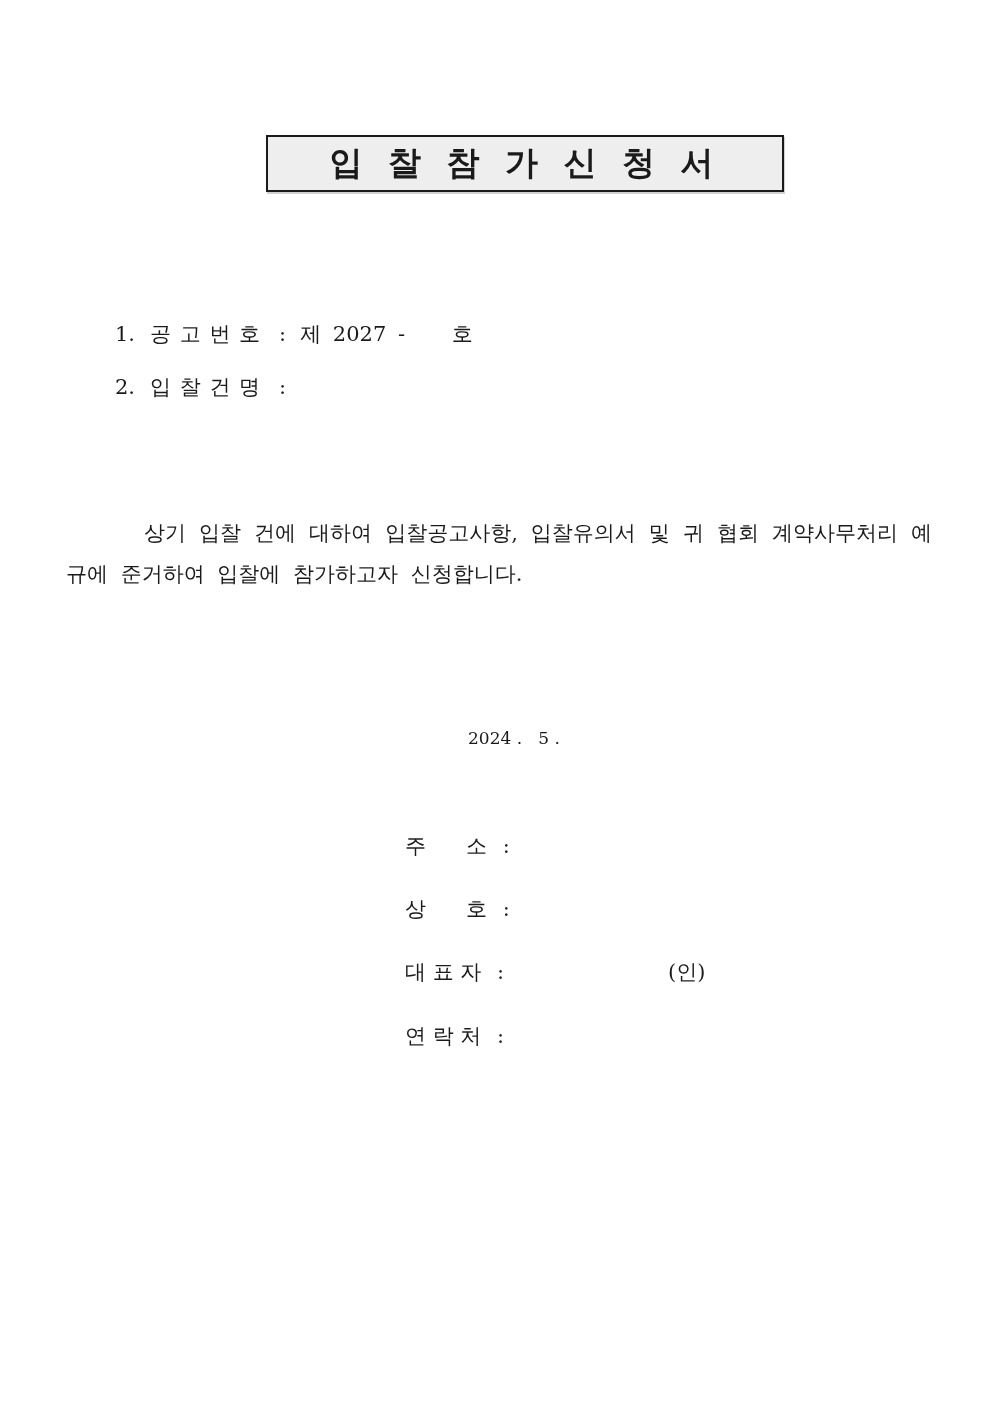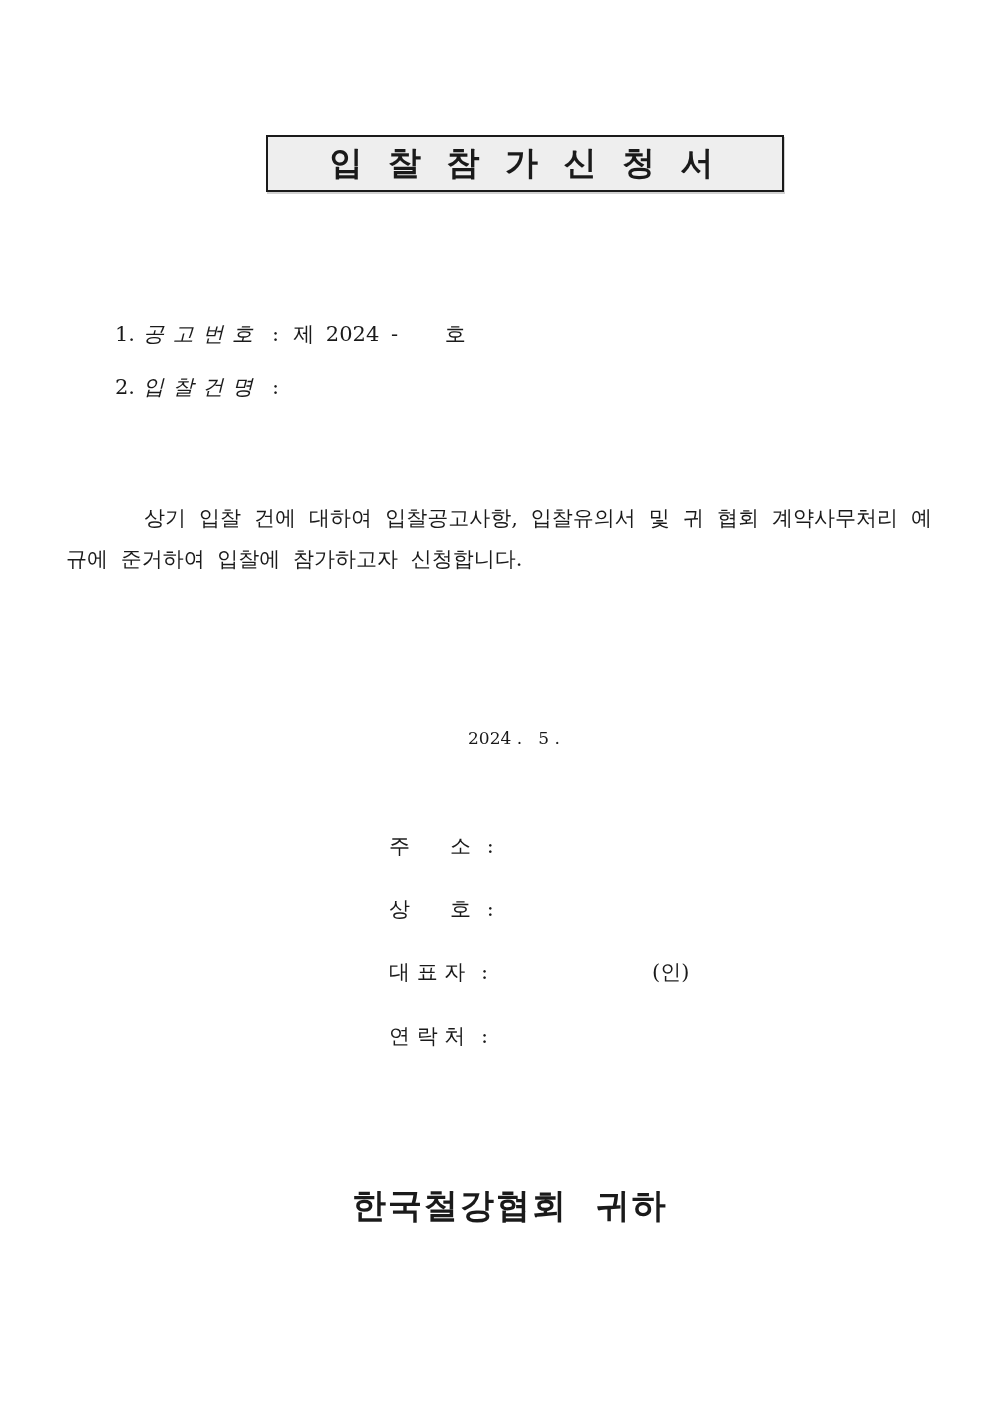--- a/index.html
+++ b/index.html
@@ -41,47 +41,47 @@
   }
 
   
   .item-row {
     left: 115px;
     font-size: 21px;
     display: flex;
     align-items: baseline;
   }
   .item-row .num   { white-space: pre; }
-  .item-row .label { white-space: pre; margin-left: 8px; letter-spacing: 1px; font-style: italic; }
+  .item-row .label { white-space: pre; margin-left: 15px; letter-spacing: 1px; }
   .item-row .colon { margin: 0 14px 0 18px; }
   .item-row .value { white-space: pre; word-spacing: 5px; }
 
   
   .body-paragraph {
-    top: 498px;
+    top: 513px;
     left: 66px;
     width: 866px;
     font-size: 21px;
     line-height: 41px;
     text-align: justify;
     text-indent: 78px;
     word-spacing: 6px;
   }
 
   
   .date-line {
     top: 728px;
     left: 468px;
     font-size: 17px;
     white-space: pre;
   }
 
   
   .field-row {
-    left: 389px;
+    left: 405px;
     font-size: 21px;
     height: 30px;
   }
   .field-row .f-label { white-space: pre; }
   .field-row .f-colon { margin-left: 9px; }
   .field-row .f-suffix {
     position: absolute;
     left: 263px;
     top: 0;
     white-space: pre;
@@ -107,21 +107,21 @@
 <div class="page">
 
   <div class="abs title-box">
     <span class="title-text">입 찰 참 가 신 청 서</span>
   </div>
 
   <div class="abs item-row" style="top:320px;">
     <span class="num">1.</span>
     <span class="label">공 고 번 호</span>
     <span class="colon">:</span>
-    <span class="value">제 2024 -    호</span>
+    <span class="value">제 2027 -    호</span>
   </div>
 
   <div class="abs item-row" style="top:373px;">
     <span class="num">2.</span>
     <span class="label">입 찰 건 명</span>
     <span class="colon">:</span>
   </div>
 
   <div class="abs body-paragraph">상기 입찰 건에 대하여 입찰공고사항, 입찰유의서 및 귀 협회 계약사무처리 예규에 준거하여 입찰에 참가하고자 신청합니다.</div>
 
@@ -144,15 +144,14 @@
     <span class="f-colon">:</span>
     <span class="f-suffix">(인)</span>
   </div>
 
   <div class="abs field-row row-contact">
     <span class="f-label">연 락 처</span>
     <span class="f-colon">:</span>
     <span class="f-suffix"></span>
   </div>
 
-  <div class="abs recipient">한국철강협회  귀하</div>
 
 </div>
 
 </body></html>

